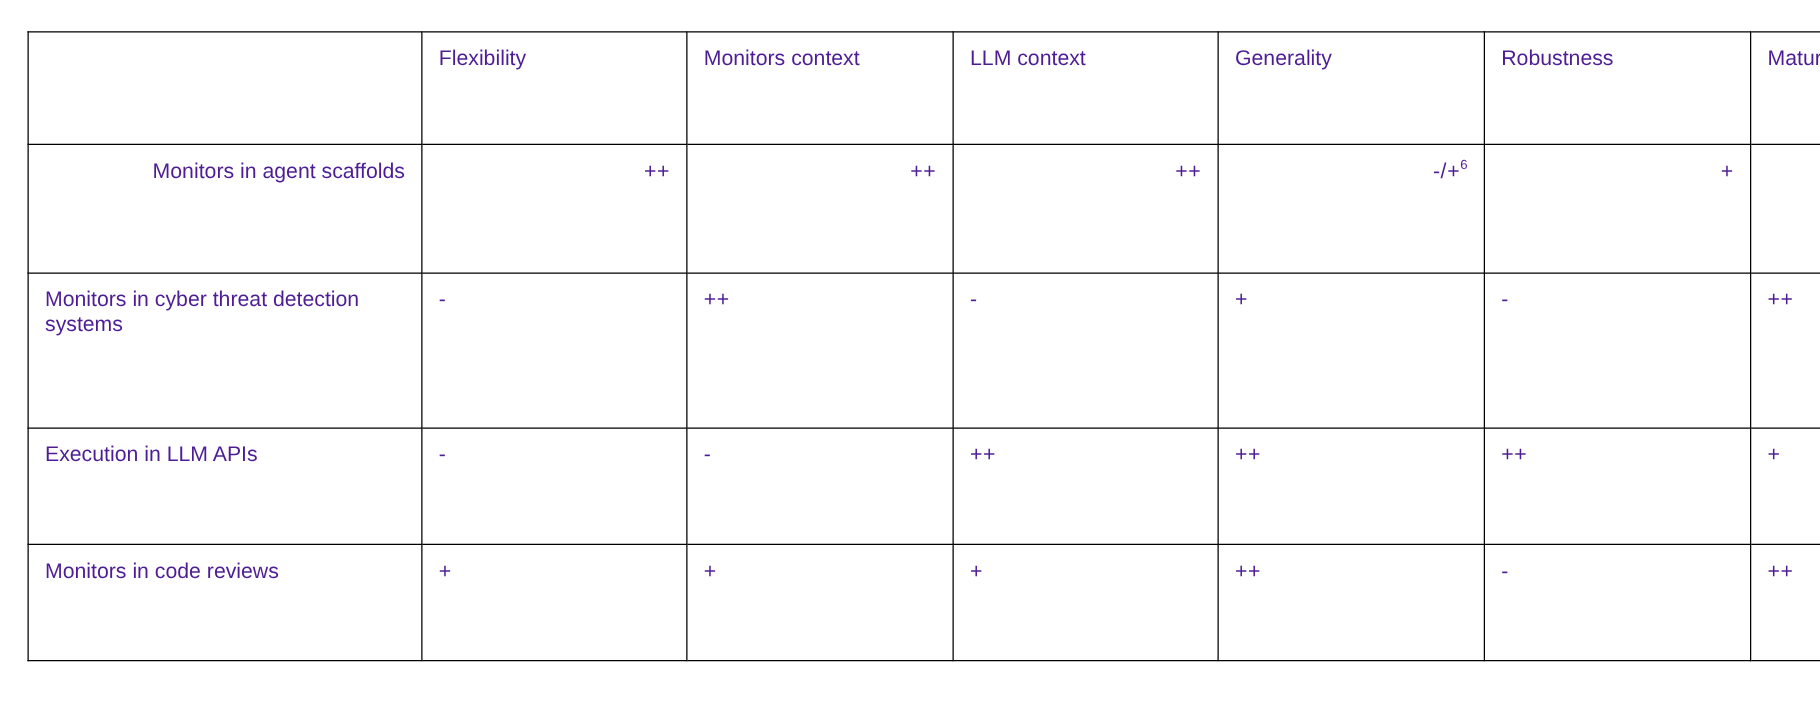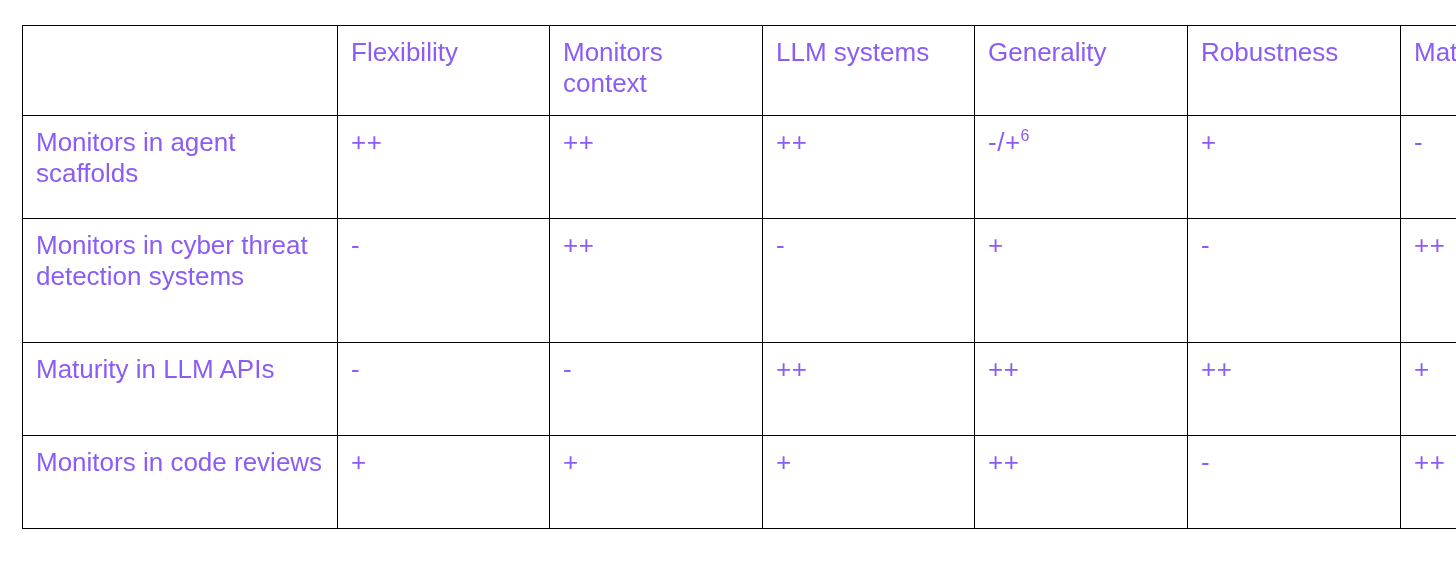--- a/index.html
+++ b/index.html
@@ -32,39 +32,39 @@
     table-layout: fixed;
     background: #ffffff;
   }
 
   .comparison-table td,
   .comparison-table th {
     border: 1.6px solid #000000;
     vertical-align: top;
     text-align: left;
     padding: 11px 13px 10px 13px;
-    font-size: 26px;
+    font-size: 17px;
     line-height: 1.19;
     font-weight: 400;
     font-family: "Liberation Sans", sans-serif;
-    color: #8b5cf6;
+    color: #4c1d95;
     background: #ffffff;
   }
 
   
   .col-label   { width: 288px; }
   .col-metric  { width: 185px; }
   .col-metric2 { width: 186px; }
   .col-last    { width: 184px; }
 
   thead td {
     height: 68px;
   }
 
-  .row-1 td { height: 81px; }
+  .row-1 td { height: 81px; text-align: right; }
   .row-2 td { height: 102px; margin-left: 44px; }
   .row-3 td { height: 71px; }
   .row-4 td { height: 71px; }
 
   .cell-text {
     display: block;
     white-space: pre-line;
   }
 
   .rating {
@@ -90,21 +90,21 @@
         <td class="col-label">
           <span class="cell-text"></span>
         </td>
         <td class="col-metric">
           <span class="cell-text">Flexibility</span>
         </td>
         <td class="col-metric2">
           <span class="cell-text">Monitors context</span>
         </td>
         <td class="col-metric">
-          <span class="cell-text">LLM systems</span>
+          <span class="cell-text">LLM context</span>
         </td>
         <td class="col-metric2">
           <span class="cell-text">Generality</span>
         </td>
         <td class="col-metric2">
           <span class="cell-text">Robustness</span>
         </td>
         <td class="col-last">
           <span class="cell-text">Maturity</span>
         </td>
@@ -155,21 +155,21 @@
         <td class="col-metric2">
           <span class="rating">-</span><sup class="footnote-marker"></sup>
         </td>
         <td class="col-last">
           <span class="rating">++</span><sup class="footnote-marker"></sup>
         </td>
       </tr>
 
       <tr class="row-3">
         <td class="col-label">
-          <span class="cell-text">Maturity in LLM APIs</span>
+          <span class="cell-text">Execution in LLM APIs</span>
         </td>
         <td class="col-metric">
           <span class="rating">-</span><sup class="footnote-marker"></sup>
         </td>
         <td class="col-metric2">
           <span class="rating">-</span><sup class="footnote-marker"></sup>
         </td>
         <td class="col-metric">
           <span class="rating">++</span><sup class="footnote-marker"></sup>
         </td>

